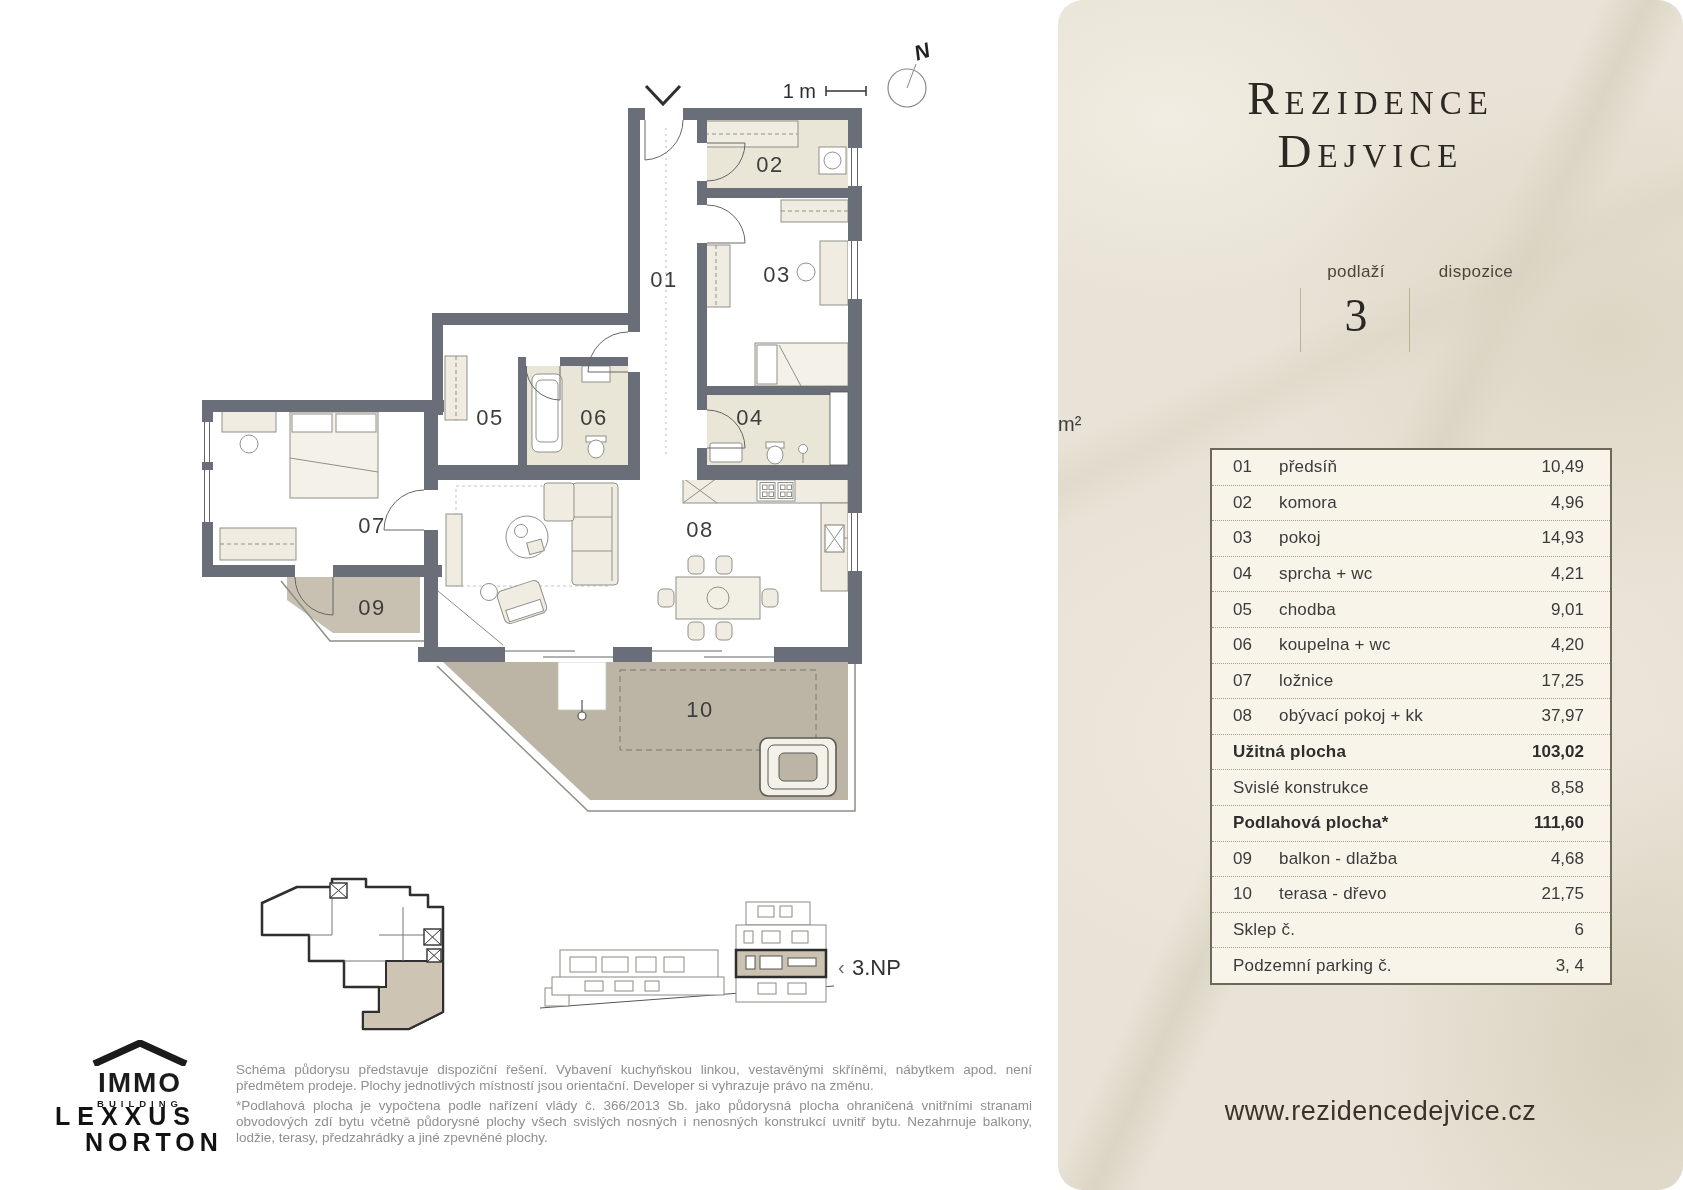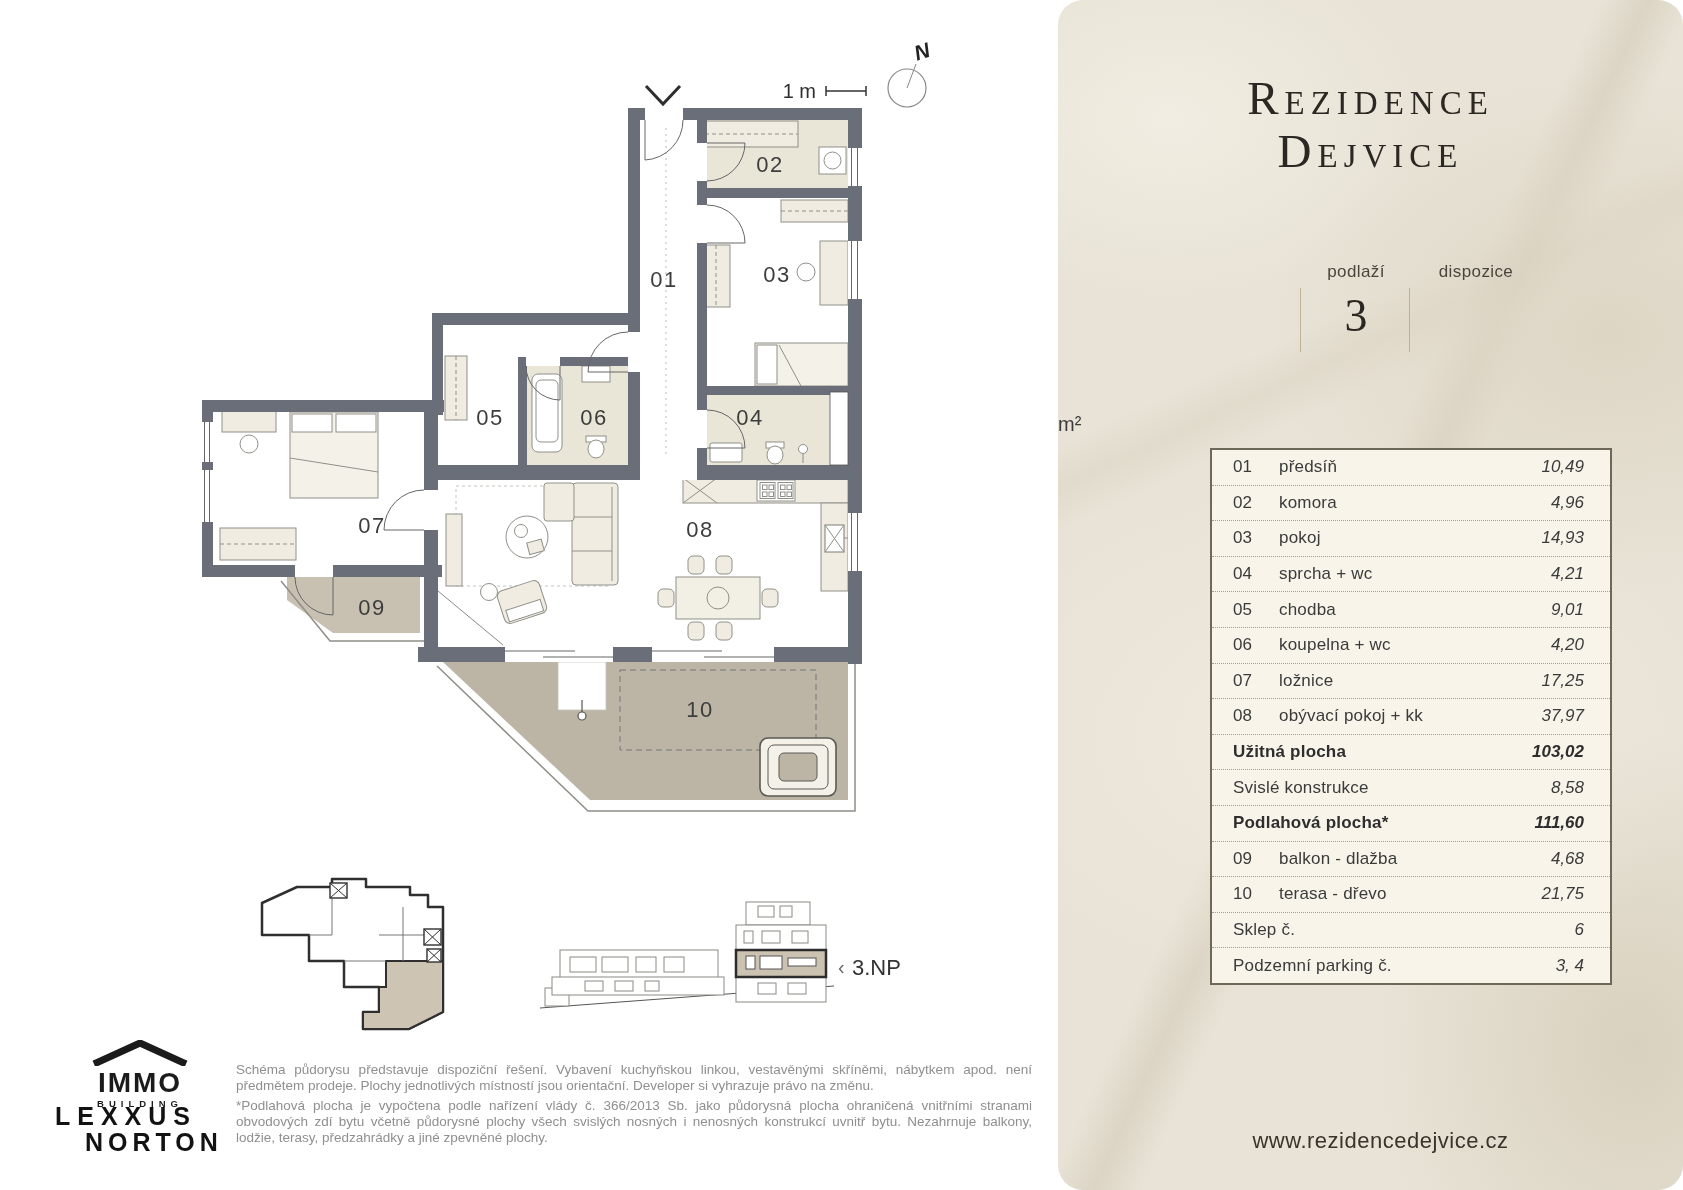--- a/index.html
+++ b/index.html
@@ -48,25 +48,25 @@
   .m2-label { position:absolute; top:413px; left:0; width:539px; text-align:left;
               font-size:20px; color:#3c3c3c; }
 
   .area-table { position:absolute; left:152px; top:448px; width:402px; height:537px;
     background:#f8f4e9; border:2px solid #6e6858; display:flex; flex-direction:column; }
   .arow { flex:1; display:flex; align-items:center; padding:0 26px 0 21px;
           font-size:17px; color:#3b3b3b; border-bottom:1px dotted #a89e86; }
   .arow:last-child { border-bottom:none; }
   .arow .num { width:46px; flex:none; }
   .arow .lbl { flex:1; letter-spacing:.2px; }
-  .arow .val { flex:none; text-align:right;font-style:italic; }
+  .arow .val { flex:none; text-align:right; }
   .arow.bold { font-weight:bold; color:#2e2e2e; }
 
-  .website { position:absolute; top:1128px; left:0; width:100%; text-align:center;
-             font-size:22px; letter-spacing:.5px; color:#39342b;padding-left:20px; }
+  .website { position:absolute; top:1096px; left:0; width:100%; text-align:center;
+             font-size:27px; letter-spacing:.5px; color:#39342b;padding-left:20px; }
 </style>
 </head>
 <body>
 
 <div id="stage">
 
   <div class="left">
 
     <svg class="plan-svg" width="1058" height="1190" viewBox="0 0 1058 1190">
 

